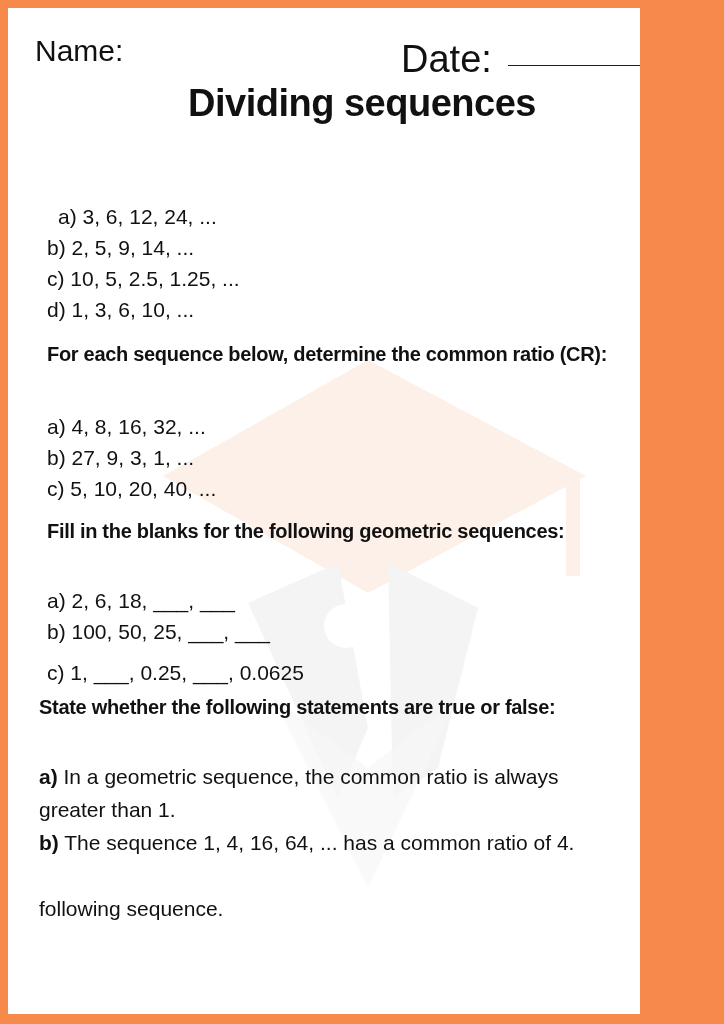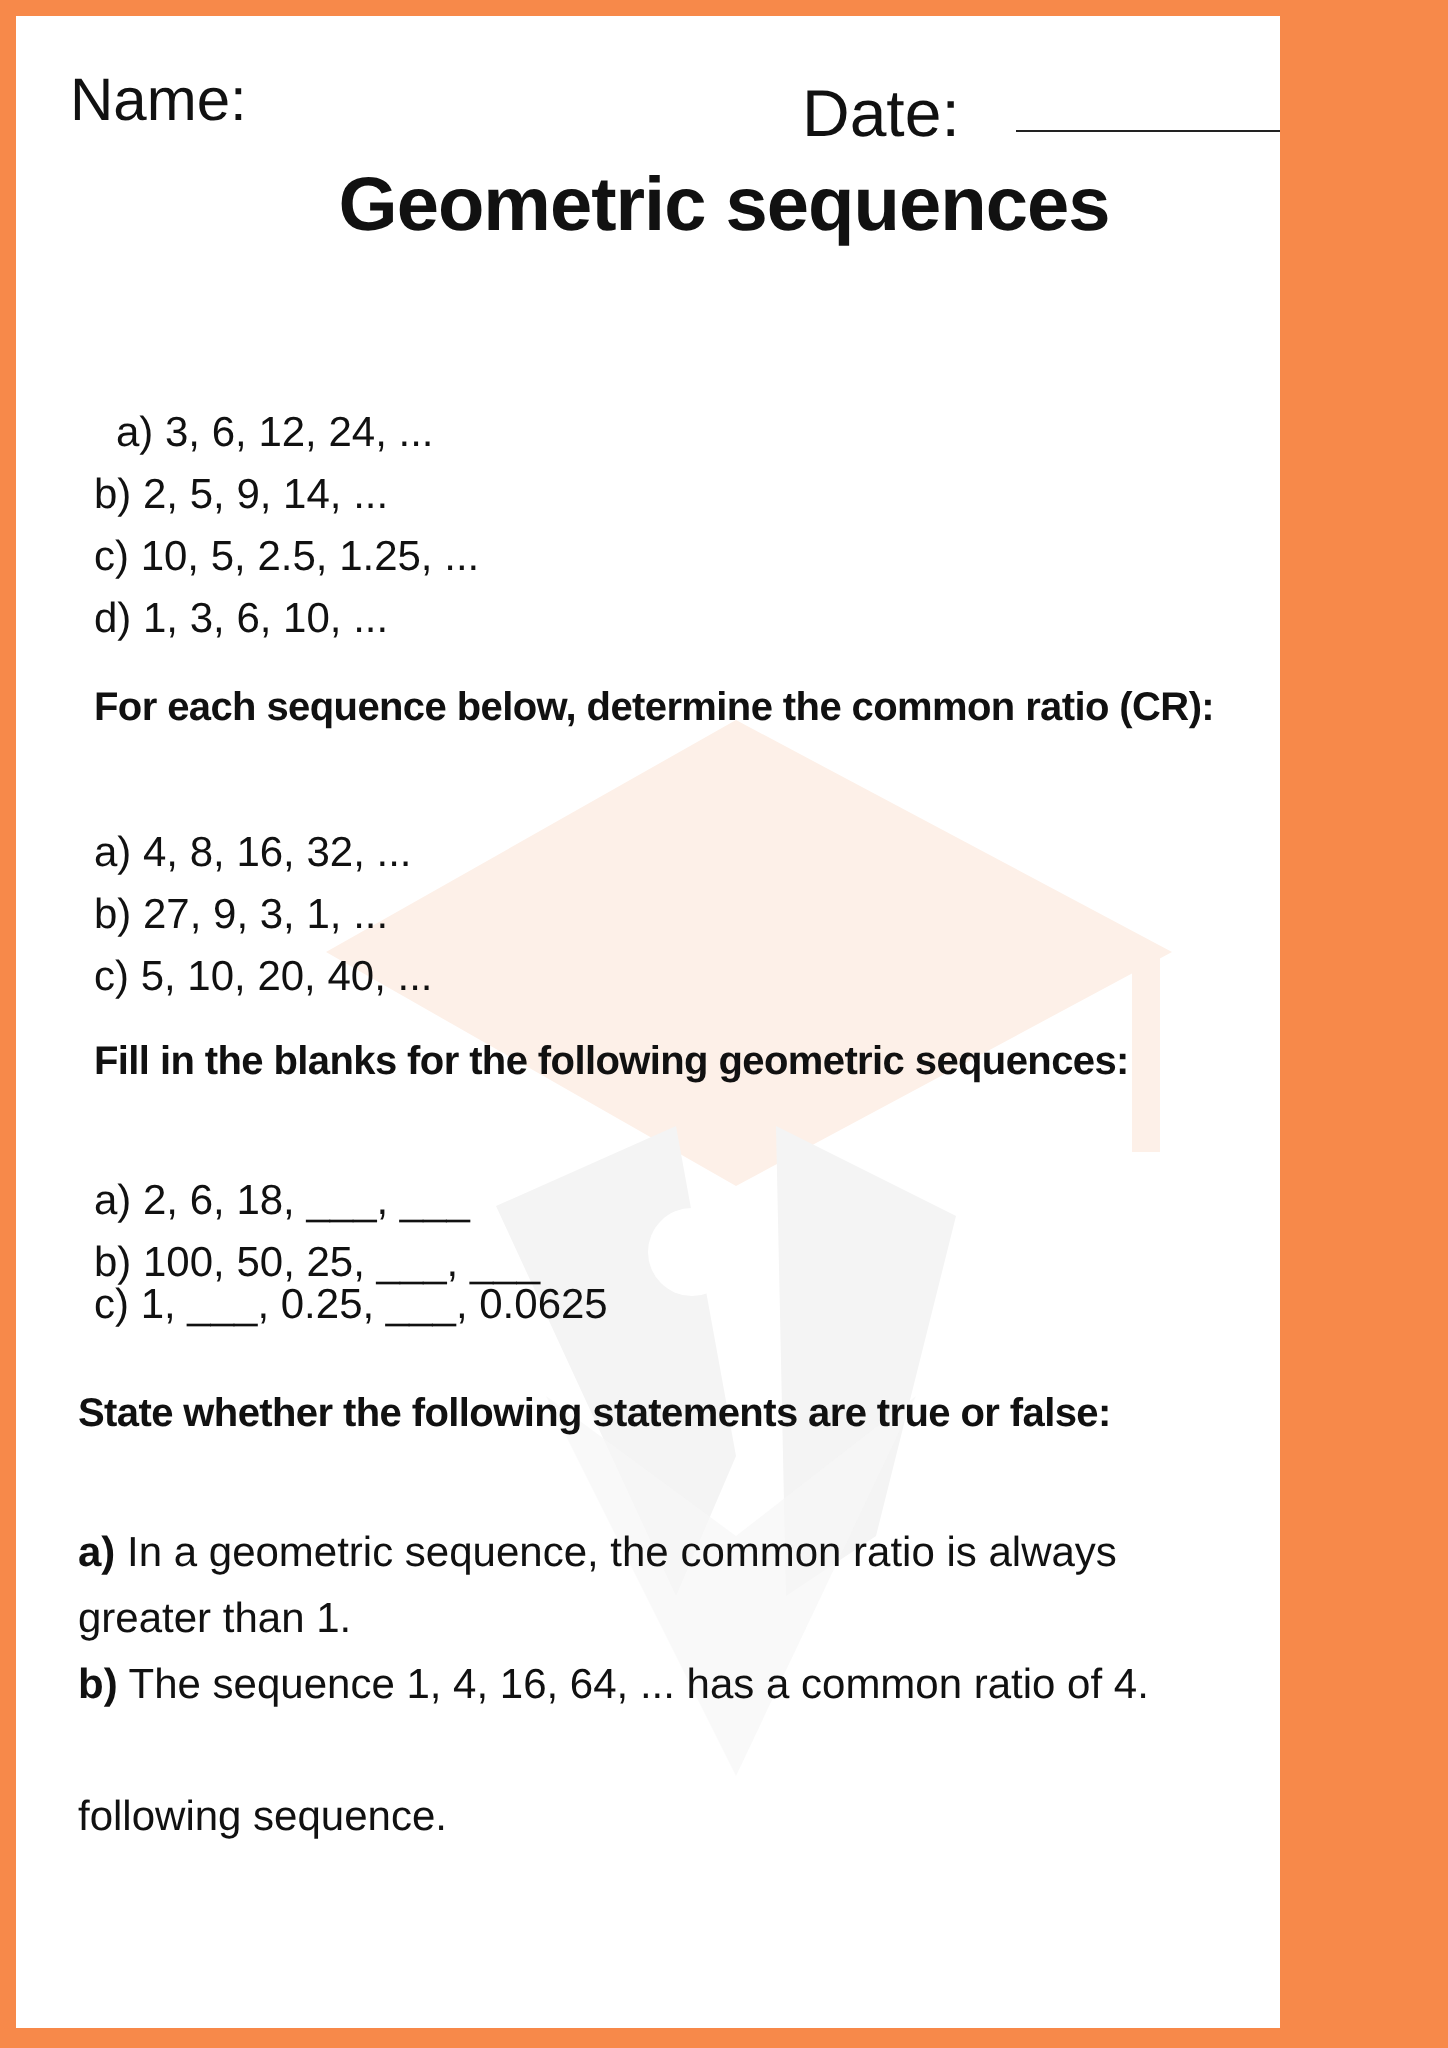--- a/index.html
+++ b/index.html
@@ -19,21 +19,21 @@
     overflow: hidden;
   }
   .watermark {
     position: absolute;
     left: 0; top: 0;
     width: 708px; height: 1006px;
     pointer-events: none;
   }
   .abs { position: absolute; white-space: nowrap; }
   .name-label { left: 27px; top: 26px; font-size: 30px; }
-  .date-label { left: 393px; top: 30px; font-size: 33px; }
+  .date-label { left: 393px; top: 30px; font-size: 38px; }
   .date-line { left: 500px; top: 57px; width: 193px; height: 0; border-top: 1.5px solid #222; }
   .title { left: 0; width: 708px; text-align: center; top: 74px; font-size: 38px; font-weight: bold; letter-spacing: -0.5px; }
   .heading { font-size: 20px; font-weight: bold; letter-spacing: -0.3px; }
   .item { font-size: 21px; }
   .stmt { font-size: 21px; text-align: center; }
   .stmt b { font-weight: bold; }
 </style>
 </head>
 <body>
 
@@ -45,36 +45,36 @@
     <polygon points="240,595 330,555 360,720 330,790" fill="#f4f4f4"></polygon>
     <polygon points="380,555 470,600 430,760 385,790" fill="#f4f4f4"></polygon>
     <circle cx="338" cy="618" r="22" fill="#ffffff"></circle>
     <polygon points="265,690 360,760 450,690 360,880" fill="#f6f6f6" opacity="0.7"></polygon>
   </svg>
 
   <div class="abs name-label">Name:</div>
   <div class="abs date-label">Date:</div>
   <div class="abs date-line"></div>
 
-  <div class="abs title">Geometric sequences</div>
+  <div class="abs title">Dividing sequences</div>
 
   <div class="abs item" style="left:50px; top:197px;">a) 3, 6, 12, 24, ...</div>
   <div class="abs item" style="left:39px; top:228px;">b) 2, 5, 9, 14, ...</div>
   <div class="abs item" style="left:39px; top:259px;">c) 10, 5, 2.5, 1.25, ...</div>
   <div class="abs item" style="left:39px; top:290px;">d) 1, 3, 6, 10, ...</div>
 
   <div class="abs heading" style="left:39px; top:335px;">For each sequence below, determine the common ratio (CR):</div>
   <div class="abs item" style="left:39px; top:407px;">a) 4, 8, 16, 32, ...</div>
   <div class="abs item" style="left:39px; top:438px;">b) 27, 9, 3, 1, ...</div>
   <div class="abs item" style="left:39px; top:469px;">c) 5, 10, 20, 40, ...</div>
 
   <div class="abs heading" style="left:39px; top:512px;">Fill in the blanks for the following geometric sequences:</div>
   <div class="abs item" style="left:39px; top:581px;">a) 2, 6, 18, ___, ___</div>
   <div class="abs item" style="left:39px; top:612px;">b) 100, 50, 25, ___, ___</div>
-  <div class="abs item" style="left:39px; top:633px;">c) 1, ___, 0.25, ___, 0.0625</div>
+  <div class="abs item" style="left:39px; top:653px;">c) 1, ___, 0.25, ___, 0.0625</div>
 
   <div class="abs heading" style="left:31px; top:688px;">State whether the following statements are true or false:</div>
 
   <div class="abs stmt" style="left:31px; top:757px;">
     <b>a)</b><span> In a geometric sequence, the common ratio is always</span>
   </div>
   <div class="abs stmt" style="left:31px; top:790px;">greater than 1.</div>
 
   <div class="abs stmt" style="left:31px; top:823px;">
     <b>b)</b><span> The sequence 1, 4, 16, 64, ... has a common ratio of 4.</span>

